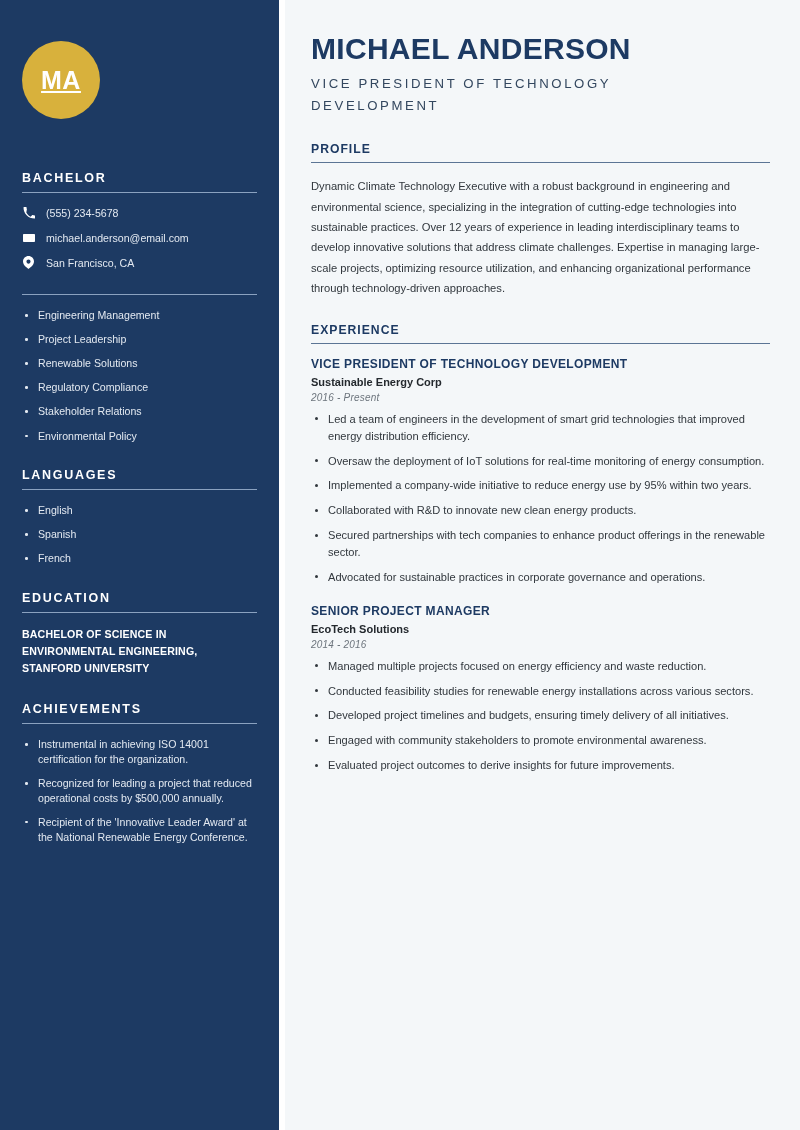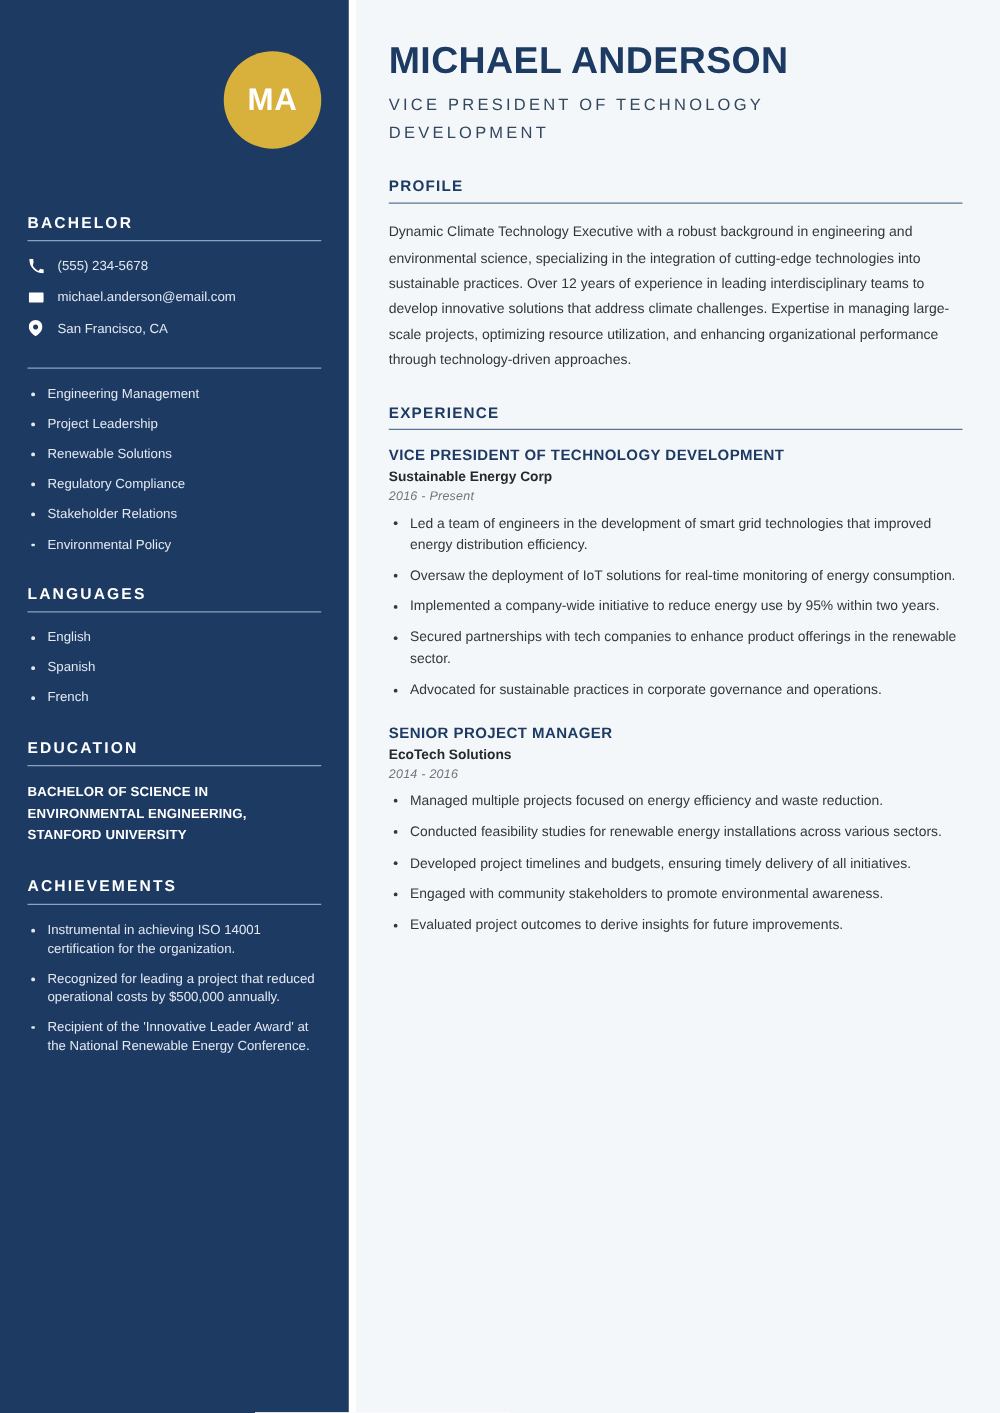--- a/index.html
+++ b/index.html
@@ -35,23 +35,24 @@
   }
 
   .gap-strip {
     width: 6px;
     min-width: 6px;
     background: #ffffff;
   }
 
   .avatar-wrap {
     display: flex;
-    justify-content: flex-end;
+    justify-content: flex-start;
     padding-top: 41px;
     padding-bottom: 52px;
+    text-decoration: underline;
   }
 
   .avatar {
     width: 78px;
     height: 78px;
     border-radius: 50%;
     background: #d8b13c;
     color: #ffffff;
     display: flex;
     align-items: center;
@@ -323,20 +324,21 @@
       <div class="main-rule"></div>
 
       <div class="exp-entry">
         <div class="exp-title">VICE PRESIDENT OF TECHNOLOGY DEVELOPMENT</div>
         <div class="exp-company">Sustainable Energy Corp</div>
         <div class="exp-dates">2016 - Present</div>
         <ul class="exp-bullets">
           <li>Led a team of engineers in the development of smart grid technologies that improved energy distribution efficiency.</li>
           <li>Oversaw the deployment of IoT solutions for real-time monitoring of energy consumption.</li>
           <li>Implemented a company-wide initiative to reduce energy use by 95% within two years.</li>
+          <li>Collaborated with R&amp;D to innovate new clean energy products.</li>
           <li>Secured partnerships with tech companies to enhance product offerings in the renewable sector.</li>
           <li>Advocated for sustainable practices in corporate governance and operations.</li>
         </ul>
       </div>
 
       <div class="exp-entry">
         <div class="exp-title">SENIOR PROJECT MANAGER</div>
         <div class="exp-company">EcoTech Solutions</div>
         <div class="exp-dates">2014 - 2016</div>
         <ul class="exp-bullets">

